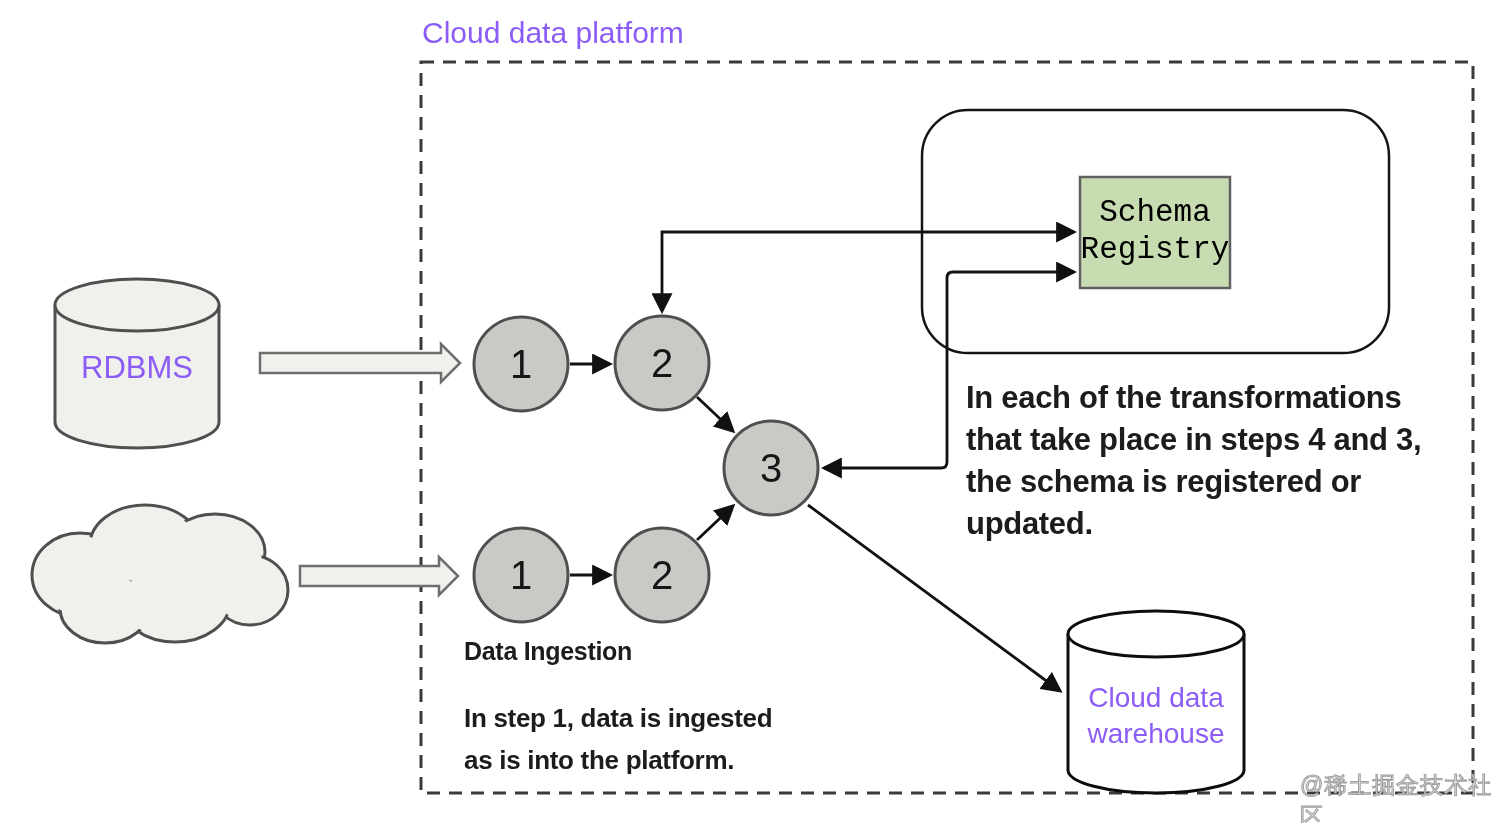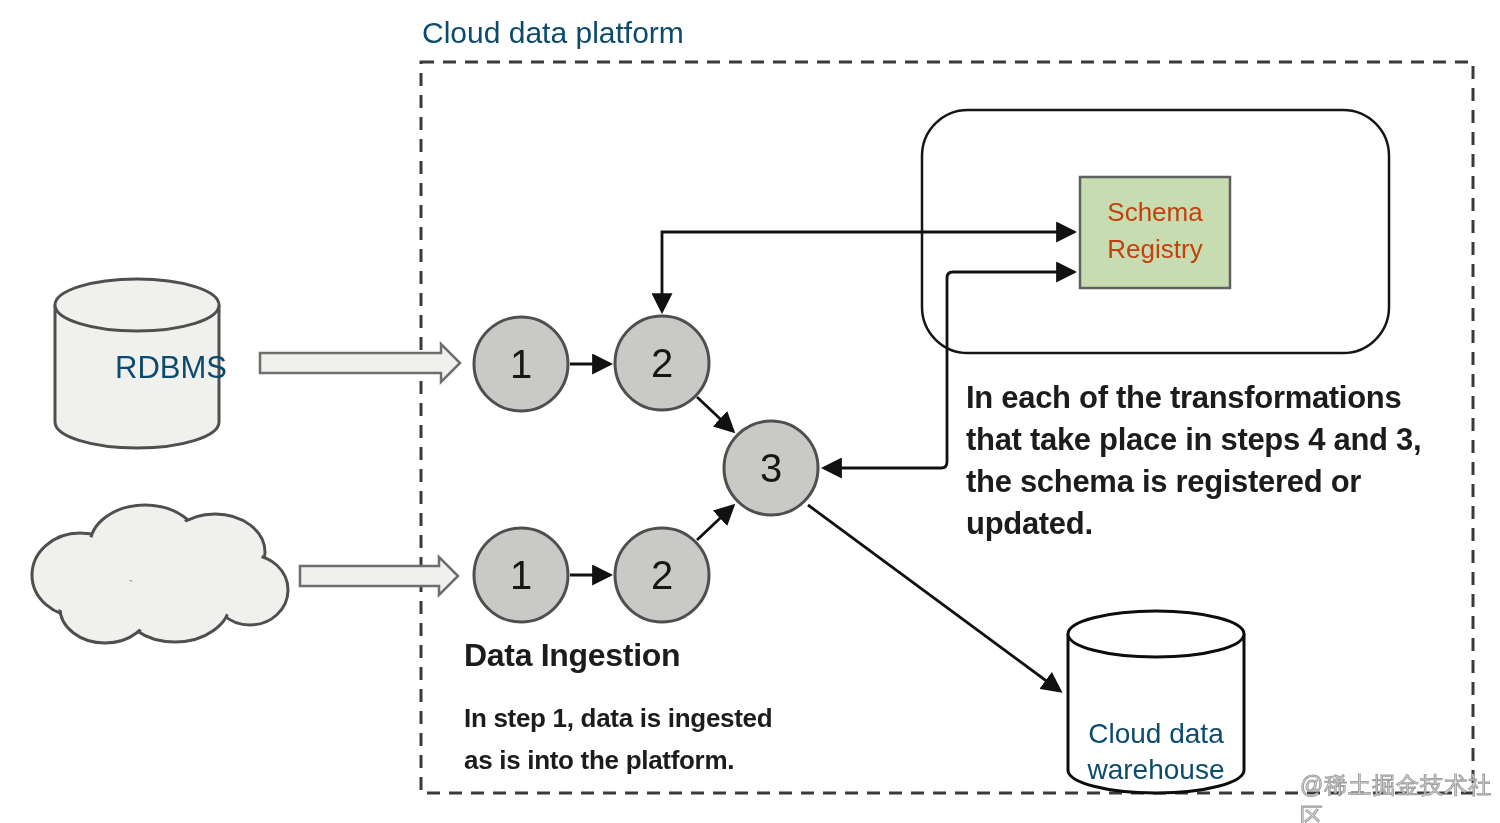--- a/index.html
+++ b/index.html
@@ -2,26 +2,26 @@
 <html><head>
 <meta charset="utf-8">
 <style>
   html,body{margin:0;padding:0;background:#ffffff;}
   .stage{
     position:relative;width:1500px;height:823px;background:#ffffff;overflow:hidden;
     font-family:"Liberation Sans", sans-serif;color:#111;
   }
   .stage svg{position:absolute;left:0;top:0;}
   .txt{position:absolute;white-space:pre-line;}
-  .plain{font-weight:400;color:#0c4a6e;}
+  .plain{font-weight:400;color:#8b5cf6;}
   .center{text-align:center;}
   .note{font-weight:700;color:#1c1c1c;letter-spacing:-0.3px;}
   .title{font-size:30px;}
   .shape-label{font-size:31px;}
-  .sr-label{font-size:26px;line-height:37px;color:#c2410c;}
+  .sr-label{font-size:31px;line-height:37px;color:#000000;font-family:Liberation Mono, monospace;}
   .wh-label{font-size:28px;line-height:36px;}
   .circle-num{font-size:40px;line-height:52px;text-align:center;color:#161616;}
   .watermark{
     font-size:23px;letter-spacing:1px;color:#e3e3e3;
     -webkit-text-stroke:1px #9f9f9f;
   }
 </style>
 </head>
 <body>
 
@@ -88,36 +88,36 @@
 
     <g fill="#ffffff" stroke="#0d0d0d" stroke-width="3">
       <path d="M1068 634 L1068 770 A88 23 0 0 0 1244 770 L1244 634"></path>
       <ellipse cx="1156" cy="634" rx="88" ry="23"></ellipse>
     </g>
   </svg>
 
   <div class="txt plain title" style="left:422px;top:16px;">Cloud data platform</div>
 
 
-  <div class="txt plain shape-label center" style="left:47px;top:350px;width:180px;text-align:right;">RDBMS</div>
+  <div class="txt plain shape-label center" style="left:47px;top:350px;width:180px;">RDBMS</div>
 
 
   <div class="txt plain sr-label center" style="left:1080px;top:194px;width:150px;">Schema
 Registry</div>
 
-  <div class="txt plain wh-label center" style="left:1064px;top:680px;width:184px;margin-top:36px;">Cloud data
+  <div class="txt plain wh-label center" style="left:1064px;top:680px;width:184px;">Cloud data
 warehouse</div>
 
   <div class="txt circle-num" style="left:474px;top:338px;width:94px;">1</div>
   <div class="txt circle-num" style="left:615px;top:337px;width:94px;">2</div>
   <div class="txt circle-num" style="left:724px;top:442px;width:94px;">3</div>
   <div class="txt circle-num" style="left:474px;top:549px;width:94px;">1</div>
   <div class="txt circle-num" style="left:615px;top:549px;width:94px;">2</div>
 
-  <div class="txt note" style="left:464px;top:637px;font-size:32px;">Data Ingestion</div>
+  <div class="txt note" style="left:464px;top:637px;font-size:25px;">Data Ingestion</div>
 
 
   <div class="txt note" style="left:464px;top:697px;font-size:26px;line-height:42px;">In step 1, data is ingested
 as is into the platform.</div>
 
   <div class="txt note" style="left:966px;top:377px;font-size:31px;line-height:42px;">In each of the transformations
 that take place in steps 4 and 3,
 the schema is registered or
 updated.</div>
 

